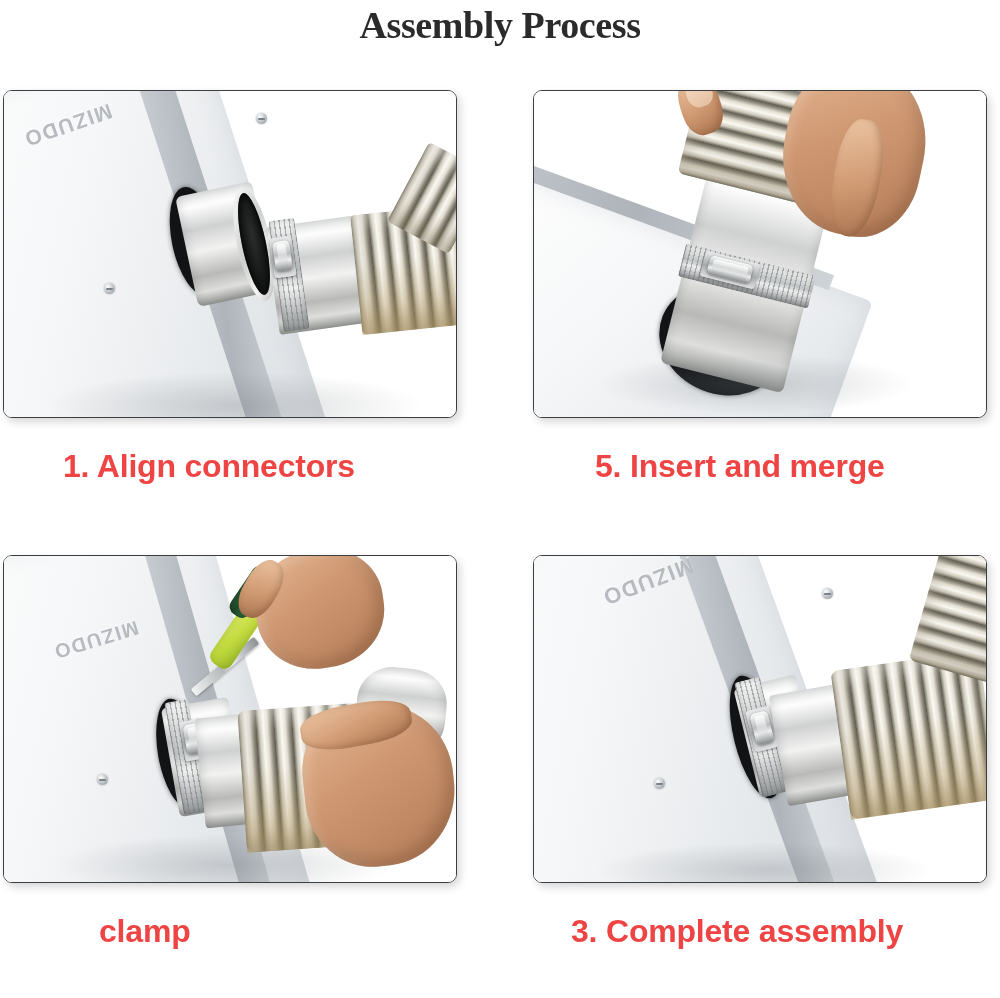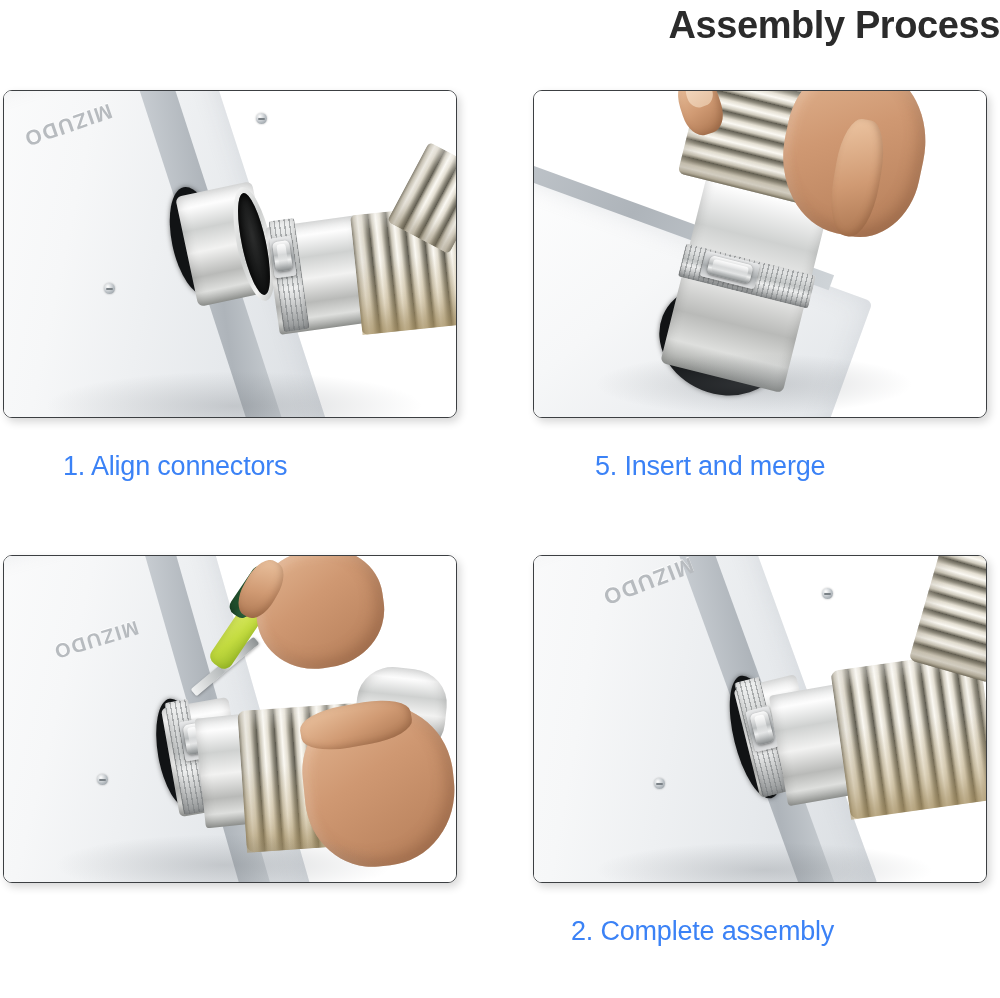--- a/index.html
+++ b/index.html
@@ -14,26 +14,27 @@
     overflow: hidden;
     position: relative;
   }
 
   
   .page-title {
     position: absolute;
     top: 2px;
     left: 0;
     width: 1000px;
-    text-align: right;
+    text-align: center;
     font-size: 38px;
     font-weight: 700;
     letter-spacing: -0.4px;
     color: #2b2b2b;
     line-height: 46px;
+    font-family: Liberation Serif, serif;
   }
 
   
   .steps-grid {
     position: absolute;
     top: 88px;
     left: 0;
     width: 1000px;
     height: 910px;
   }
@@ -52,23 +53,23 @@
     height: 326px;
     border: 1.6px solid #3c3f42;
     border-radius: 9px;
     background: #ffffff;
     overflow: hidden;
     box-shadow: 3px 4px 9px rgba(0,0,0,0.16);
   }
 
   .caption {
     margin-top: 28px;
-    font-size: 27px;
-    font-weight: 400;
-    color: #3b82f6;
+    font-size: 32px;
+    font-weight: 700;
+    color: #ef4444;
     letter-spacing: -0.2px;
     line-height: 40px;
   }
   .caption-1 { padding-left: 60px; }
   .caption-2 { padding-left: 62px; }
   .caption-3 { padding-left: 52px; }
   .caption-4 { padding-left: 38px; }
   .caption .wrap-line { display: block; padding-left: 44px; }
 
   
@@ -335,20 +336,21 @@
         <div class="hand" style="left:252px; top:-6px; width:128px; height:118px; transform:rotate(-8deg); border-radius:46% 44% 48% 46%;"></div>
         <div class="finger" style="left:240px; top:2px; width:34px; height:62px; transform:rotate(30deg); border-radius:44%;"></div>
 
         <div class="hand" style="left:300px; top:150px; width:150px; height:160px; transform:rotate(-6deg); border-radius:40% 46% 48% 44%;"></div>
         <div class="finger" style="left:296px; top:148px; width:112px; height:42px; transform:rotate(-10deg); border-radius:40%;"></div>
 
         <div class="soft-shadow" style="left:50px; top:278px; width:340px; height:62px;"></div>
       </div>
     </div>
     <div class="caption caption-3">
+      <span class="wrap-line">clamp</span>
     </div>
   </div>
 
   <div class="step step-4">
     <div class="photo-frame">
       <div class="scene">
 
         <div class="appliance" style="left:-90px; top:-34px; width:370px; height:440px; transform:rotate(-20deg); border-radius:6px;"></div>
         <div class="appliance-edge" style="left:216px; top:-44px; width:34px; height:470px; transform:rotate(-20deg);"></div>
 
@@ -367,16 +369,16 @@
         <div class="steel-cyl" style="left:244px; top:132px; width:82px; height:112px; transform:rotate(-10deg); border-radius:4px;"></div>
 
         <div class="flexduct" style="left:306px; top:104px; width:150px; height:150px; transform:rotate(-8deg); border-radius:8px;"></div>
         <div class="flexduct-warm" style="left:306px; top:104px; width:150px; height:150px; transform:rotate(-8deg);"></div>
         <div class="flexduct" style="left:392px; top:-18px; width:84px; height:136px; transform:rotate(16deg); border-radius:6px;
                     background: repeating-linear-gradient(0deg,#6f6b5e 0px,#cfcabc 3px,#fbf9f3 7px,#e4dfd2 11px,#8e8a7c 15px,#5f5c51 18px);"></div>
 
         <div class="soft-shadow" style="left:60px; top:286px; width:340px; height:56px;"></div>
       </div>
     </div>
-    <div class="caption caption-4">2. Complete assembly</div>
+    <div class="caption caption-4">3. Complete assembly</div>
   </div>
 
 </div>
 
 </body></html>

